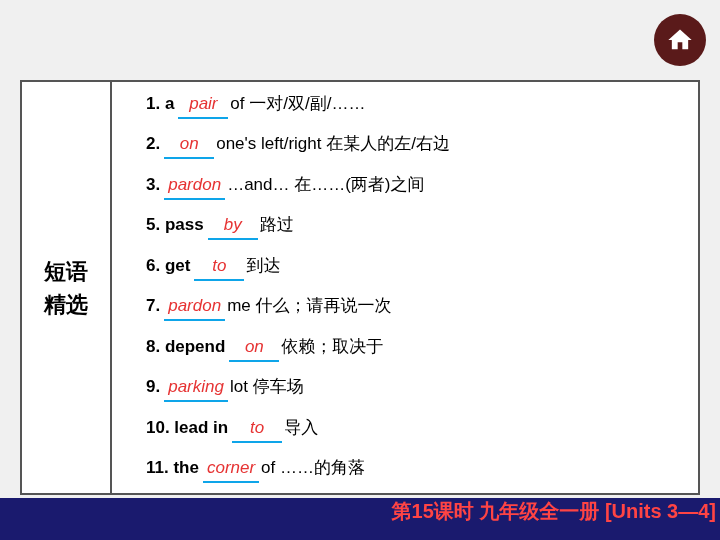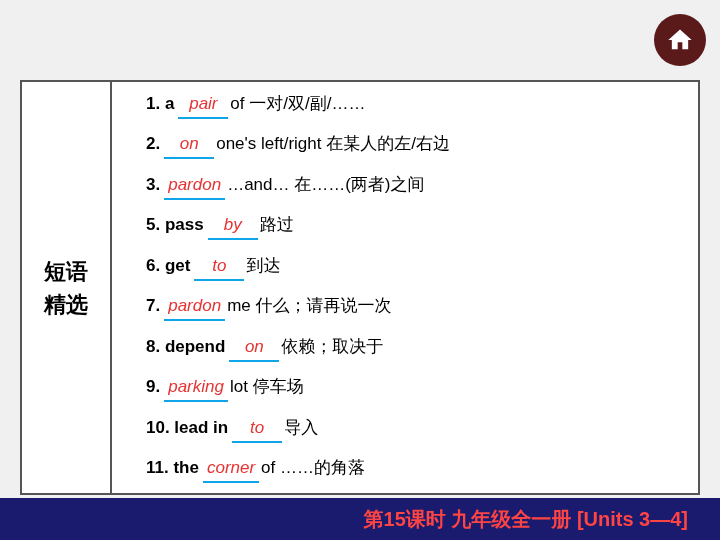--- a/index.html
+++ b/index.html
@@ -101,23 +101,23 @@
     }
 
     .bottom-bar {
       position: absolute;
       bottom: 0;
       left: 0;
       right: 0;
       height: 42px;
       background: #1a1a6e;
       display: flex;
-      align-items: center;
+      align-items: flex-start;
       justify-content: flex-end;
-      padding-right: 32px;
+      padding-right: 4px;
     }
     .bottom-bar-text {
       color: #ff4444;
       font-size: 20px;
       font-weight: bold;
     }
   </style>
 </head>
 <body>
 

